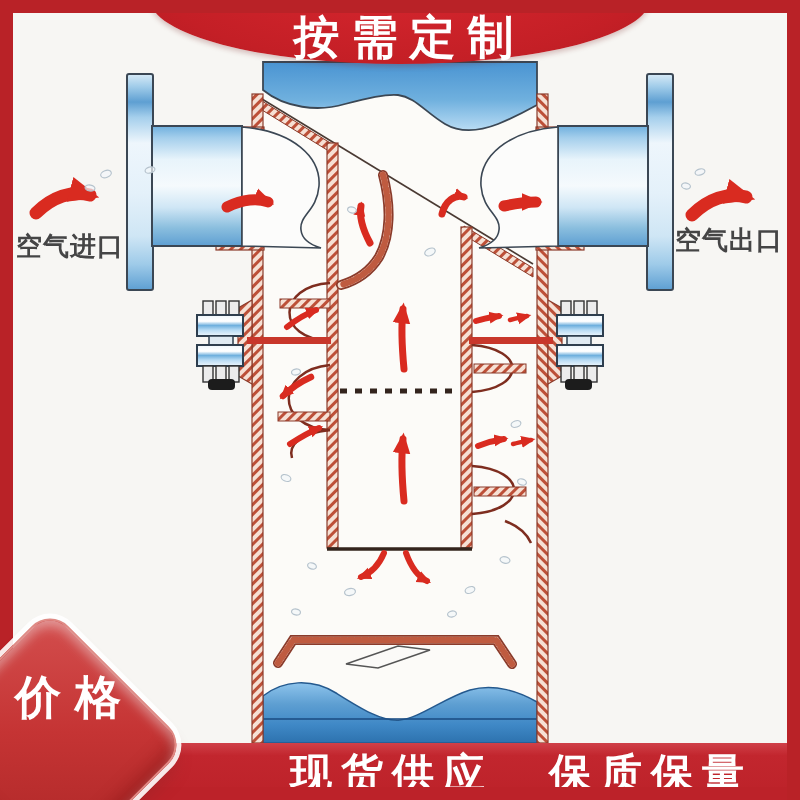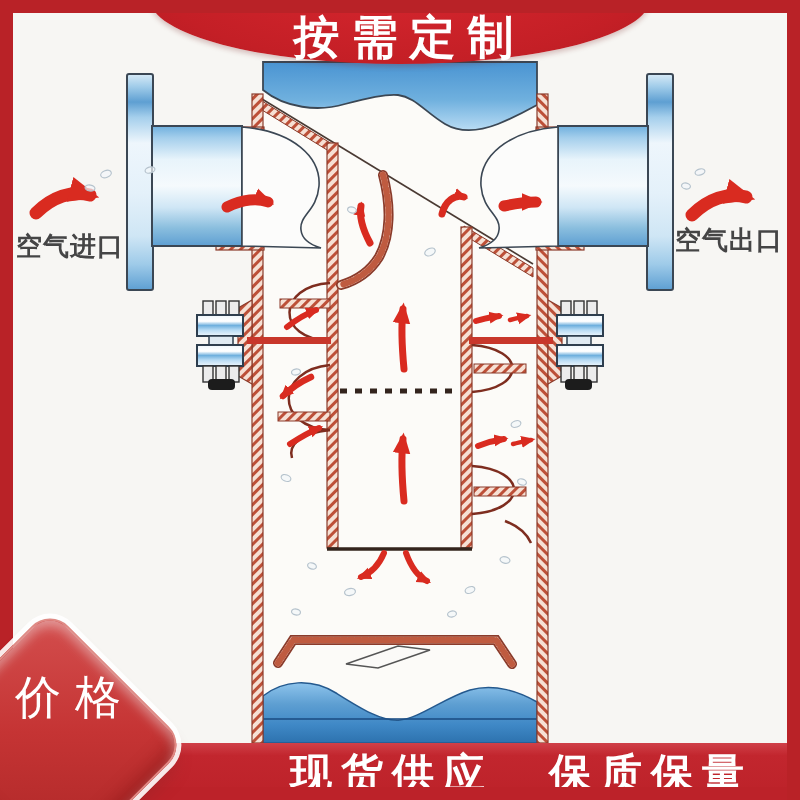--- a/index.html
+++ b/index.html
@@ -27,21 +27,21 @@
               font-size:42px;font-weight:bold;color:#ffffff;letter-spacing:9px;white-space:nowrap;}
 
   
   .badge{position:absolute;left:-47px;top:648px;width:190px;height:190px;z-index:6;
          transform:rotate(45deg);border-radius:26px;
          background:linear-gradient(135deg,#d4504f 0%,#c53434 45%,#a82424 100%);
          border:2px solid #df8a85;
          box-shadow:0 0 0 5px rgba(255,255,255,.9), 10px 10px 16px rgba(130,40,40,.28),
                     inset 4px 4px 12px rgba(255,255,255,.45), inset -8px -8px 18px rgba(120,10,10,.45);}
   .badge-text{position:absolute;left:15px;top:671px;z-index:7;width:140px;
-         font-size:46px;line-height:52px;font-weight:normal;color:#ffffff;letter-spacing:14px;}
+         font-size:46px;line-height:52px;font-weight:bold;color:#ffffff;letter-spacing:14px;}
 
   
   .frame-edge{position:absolute;background:#b92227;z-index:5;}
   .frame-edge.top{left:0;top:0;width:800px;height:13px;}
   .frame-edge.bottom{left:0;top:787px;width:800px;height:13px;background:#bc2229;}
   .frame-edge.left{left:0;top:0;width:13px;height:800px;}
   .frame-edge.right{left:787px;top:0;width:13px;height:800px;}
 </style>
 </head>
 <body>

